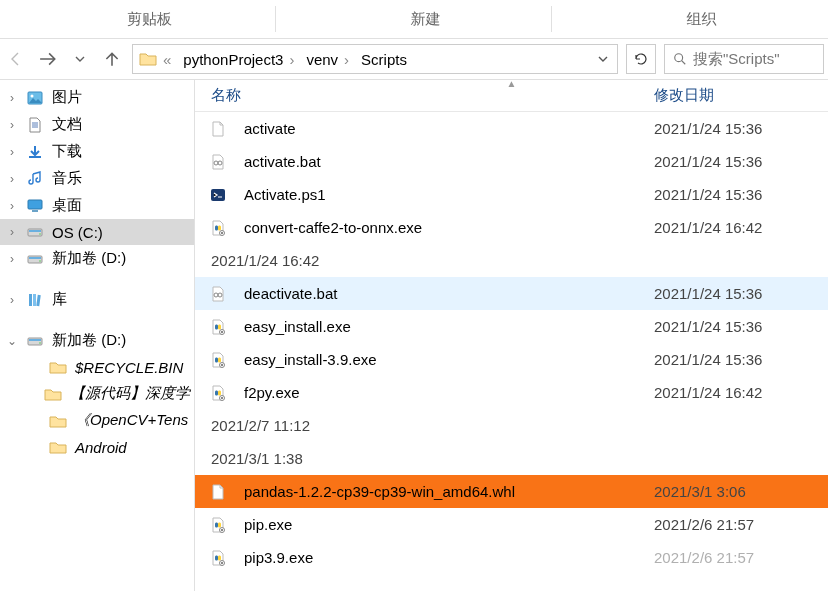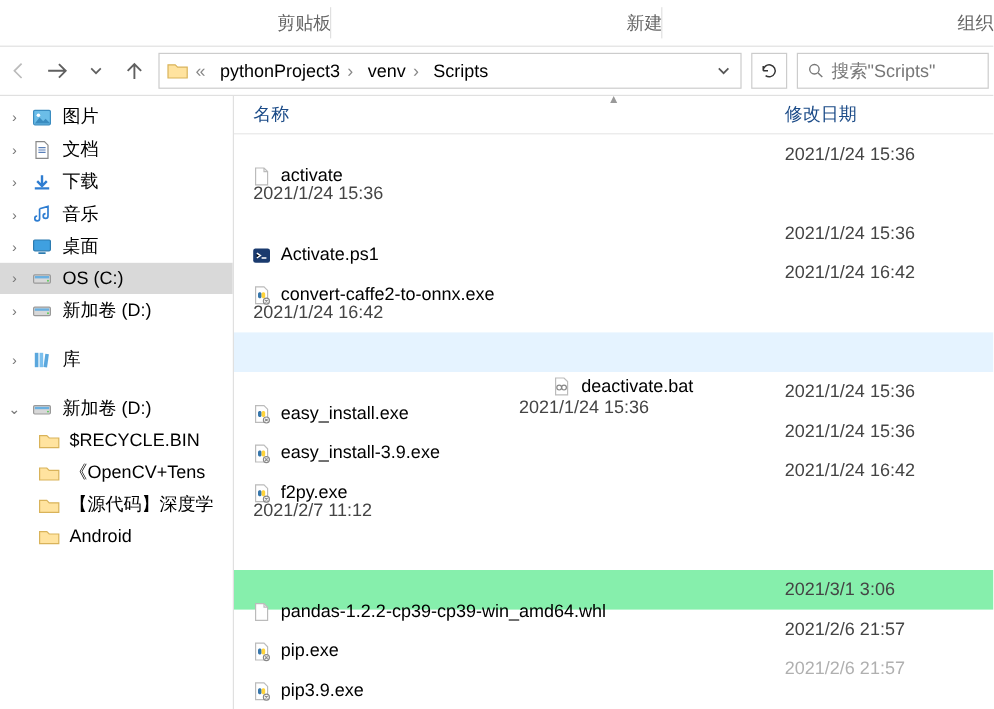--- a/index.html
+++ b/index.html
@@ -1,52 +1,52 @@
 <!DOCTYPE html>
 <html><head>
 <meta charset="utf-8">
 <style>
 * { margin:0; padding:0; box-sizing:border-box; font-family:"Microsoft YaHei","Segoe UI",sans-serif; font-size:15px; }
 body { background:#fff; color:#000; width:828px; height:591px; overflow:hidden; }
 
 .ribbon { display:flex; height:38px; border-bottom:0; }
-.ribbon-group { flex:1; display:flex; align-items:center; justify-content:flex-end; color:#666; font-size:14px; position:relative;padding-left:23px; }
+.ribbon-group { flex:1; display:flex; align-items:center; justify-content:center; color:#666; font-size:14px; position:relative;padding-left:23px; }
 .ribbon-group:not(:last-child)::after { content:""; position:absolute; right:0; top:6px; bottom:6px; width:1px; background:#e0e0e0; }
 
 .addr-row { display:flex; align-items:center; height:42px; border-top:1px solid #e0e0e0; border-bottom:1px solid #e0e0e0; gap:8px; padding:0 4px; }
 .nav-btn { width:24px; height:24px; display:flex; align-items:center; justify-content:center; color:#888; }
 .nav-btn.active { color:#606060; }
 .addr-bar { flex:1; display:flex; align-items:center; height:30px; border:1px solid #ccc; border-radius:0; background:#fff; min-width:0; }
 .addr-bar .crumb { padding:0 6px; display:flex; align-items:center; gap:6px; }
 .addr-bar .sep { color:#888; }
 .addr-bar .folder-icon { color:#f0c060; }
 .addr-bar .spacer { flex:1; }
 .addr-bar .dd { padding:0 8px; color:#555; }
 .refresh { width:30px; height:30px; border:1px solid #ccc; display:flex; align-items:center; justify-content:center; color:#333; }
 .search { width:160px; height:30px; border:1px solid #ccc; display:flex; align-items:center; gap:6px; padding:0 8px; color:#777; white-space:nowrap; overflow:hidden; }
 
 .body-row { display:flex; height:calc(591px - 38px - 42px); }
 .side { width:195px; border-right:1px solid #e0e0e0; overflow:hidden; padding-top:4px; }
 .side-item { display:flex; align-items:center; gap:8px; padding:4px 4px 4px 6px; white-space:nowrap; }
-.side-item.indent { padding-left:12px; }
+.side-item.indent { padding-left:29px;font-style:italic; }
 .side-item.sel { background:#d9d9d9; }
 .side-caret { width:12px; color:#777; font-size:12px; display:inline-flex; justify-content:center; }
 .side-ico { width:18px; display:inline-flex; justify-content:center; }
 
 .main { flex:1; display:flex; flex-direction:column; }
 .cols { display:flex; border-bottom:1px solid #e8e8e8; color:#1a4a87; position:relative; }
 .cols .col-name { padding:6px 16px; flex:1; }
 .cols .col-date { padding:6px 16px; width:190px; }
 .cols .sort-ind { position:absolute; left:50%; top:-2px; color:#999; font-size:10px; transform:translateX(-50%); }
 
 .files { flex:1; overflow:hidden; }
 .file { display:flex; align-items:center; height:33px; }
-.file.hover { background:#e5f3ff;flex-direction:column; }
-.file.sel { background:#86efac;justify-content:space-between; }
-.file .fn { flex:1; display:flex; align-items:center; gap:7px; padding-left:14px;margin-top:36px; }
+.file.hover { background:#e5f3ff; }
+.file.sel { background:#f97316;justify-content:space-between; }
+.file .fn { flex:1; display:flex; align-items:center; gap:17px; padding-left:14px; }
 .file .fd { width:190px; color:#444; padding-left:16px; }
 .file .fd.faded { color:#b0b0b0; }
 .fico { width:18px; height:18px; display:inline-flex; align-items:center; justify-content:center; }
 
 svg { display:block; }
 </style>
 </head>
 <body>
 
 <div class="ribbon">
@@ -233,30 +233,30 @@
         </span>
         <span>$RECYCLE.BIN</span>
       </div>
       <div class="side-item indent">
         <span class="side-caret">&nbsp;</span>
         <span class="side-ico">
           <svg width="18" height="18" viewBox="0 0 18 18">
             <path d="M1 5h6l2 2h8v8H1z" fill="#ffe39f" stroke="#d9b35a"></path>
           </svg>
         </span>
-        <span>《OpenCV+Tens</span>
+        <span>【源代码】深度学</span>
       </div>
       <div class="side-item indent">
         <span class="side-caret">&nbsp;</span>
         <span class="side-ico">
           <svg width="18" height="18" viewBox="0 0 18 18">
             <path d="M1 5h6l2 2h8v8H1z" fill="#ffe39f" stroke="#d9b35a"></path>
           </svg>
         </span>
-        <span>【源代码】深度学</span>
+        <span>《OpenCV+Tens</span>
       </div>
       <div class="side-item indent">
         <span class="side-caret">&nbsp;</span>
         <span class="side-ico">
           <svg width="18" height="18" viewBox="0 0 18 18">
             <path d="M1 5h6l2 2h8v8H1z" fill="#ffe39f" stroke="#d9b35a"></path>
           </svg>
         </span>
         <span>Android</span>
       </div>
@@ -274,20 +274,30 @@
               <svg width="18" height="18" viewBox="0 0 18 18">
                 <path d="M4 2h7l3 3v11H4z" fill="#fff" stroke="#bbb"></path>
                 <path d="M11 2v3h3" fill="none" stroke="#bbb"></path>
               </svg>
             </span>
             <span>activate</span>
           </div>
           <div class="fd">2021/1/24 15:36</div>
         </div>
         <div class="file">
+          <div class="fn">
+            <span class="fico">
+              <svg width="18" height="18" viewBox="0 0 18 18">
+                <path d="M4 2h7l3 3v11H4z" fill="#fff" stroke="#bbb"></path>
+                <circle cx="7" cy="10" r="2" fill="none" stroke="#888"></circle>
+                <circle cx="11" cy="10" r="2" fill="none" stroke="#888"></circle>
+              </svg>
+            </span>
+            <span>activate.bat</span>
+          </div>
           <div class="fd">2021/1/24 15:36</div>
         </div>
         <div class="file">
           <div class="fn">
             <span class="fico">
               <svg width="18" height="18" viewBox="0 0 18 18">
                 <rect x="2" y="3" width="14" height="12" rx="2" fill="#1a3a6e"></rect>
                 <path d="M5 7l3 2-3 2M9 11h4" stroke="#fff" stroke-width="1.2"></path>
               </svg>
             </span>
@@ -368,20 +378,21 @@
               </svg>
             </span>
             <span>f2py.exe</span>
           </div>
           <div class="fd">2021/1/24 16:42</div>
         </div>
         <div class="file">
           <div class="fd">2021/2/7 11:12</div>
         </div>
         <div class="file">
+          <div class="fd">2021/3/1 1:38</div>
         </div>
         <div class="file sel">
           <div class="fn">
             <span class="fico">
               <svg width="18" height="18" viewBox="0 0 18 18">
                 <path d="M4 2h7l3 3v11H4z" fill="#fff" stroke="#bbb"></path>
                 <path d="M11 2v3h3" fill="none" stroke="#bbb"></path>
               </svg>
             </span>
             <span>pandas-1.2.2-cp39-cp39-win_amd64.whl</span>

